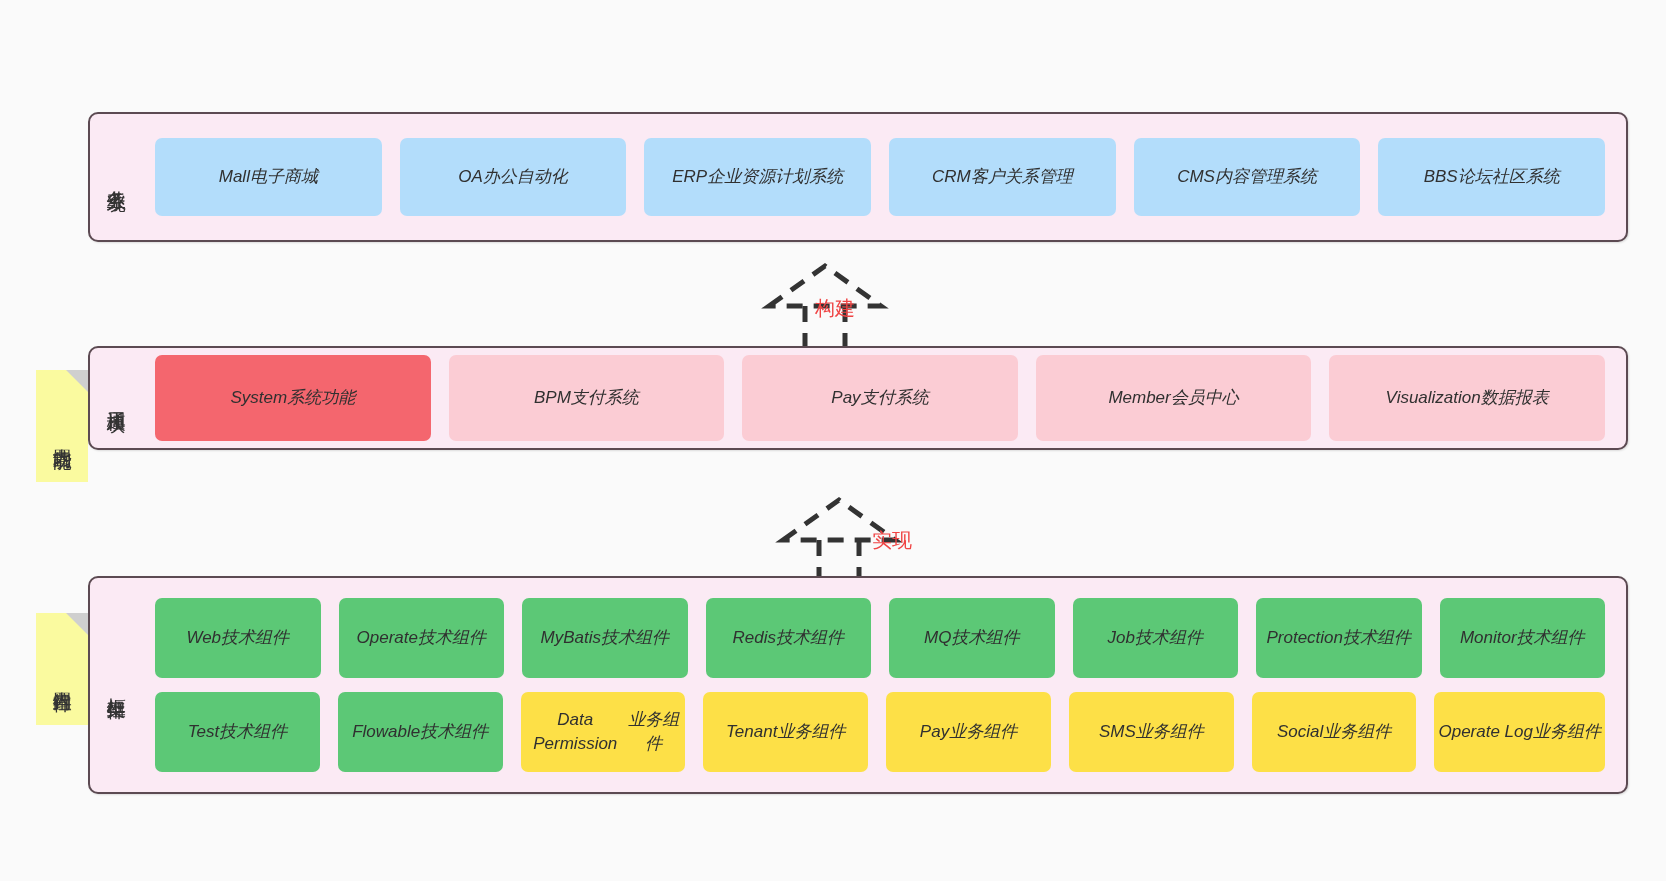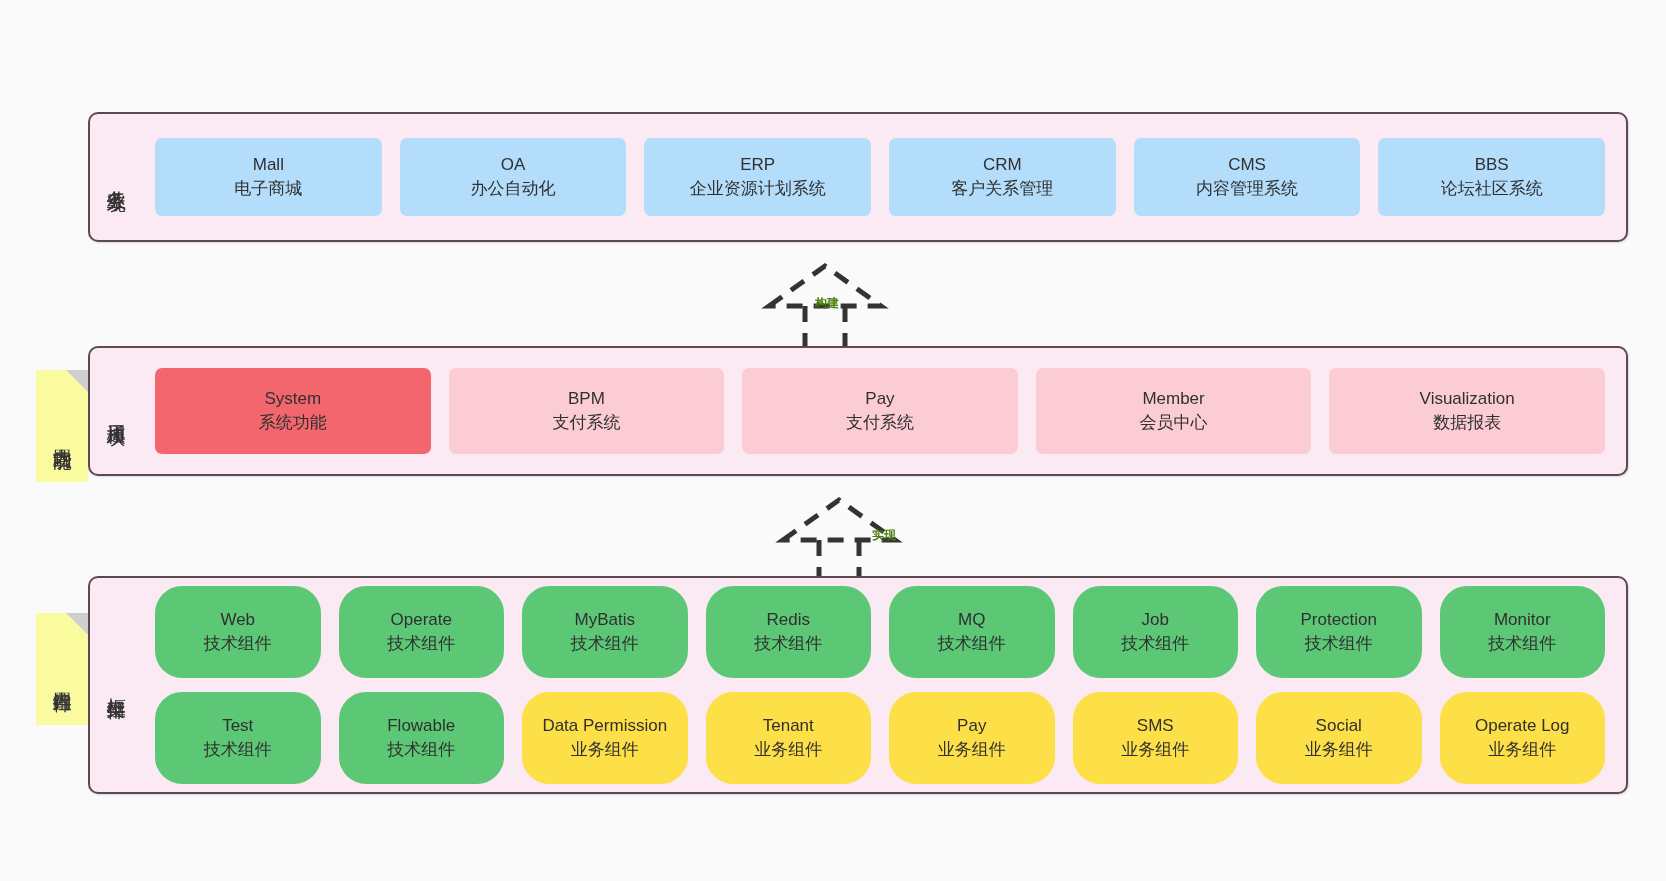--- a/index.html
+++ b/index.html
@@ -71,36 +71,37 @@
     width: 100%;
     gap: 0;
   }
 
   
   .card {
     flex: 1 1 0;
     margin: 0 9px;
     border-radius: 7px;
     display: flex;
-    flex-direction: column;
+    flex-direction: row;
     align-items: center;
     justify-content: center;
     text-align: center;
     font-size: 17px;
     line-height: 1.42;
     color: #303030;
     box-sizing: border-box;
     padding: 6px 4px;
+    font-style: italic;
   }
   .card .ln { display: block; white-space: nowrap; }
   .card.wrap .ln { white-space: normal; }
 
   .biz-row .card { height: 78px; }
   .mod-row .card { height: 86px; }
-  .fw-row  .card { height: 92px; border-radius: 27px; }
+  .fw-row  .card { height: 80px; }
 
   
   .c-blue      { background: #b3ddfb; }
   .c-red       { background: #f4666e; }
   .c-pink      { background: #fbccd4; align-items: center; }
   .c-green     { background: #5cc876; }
   .c-lgreen    { background: #fde047; }
 
   
   .note {
@@ -132,26 +133,25 @@
   }
 
   
   .gen-arrow {
     position: absolute;
     pointer-events: none;
   }
   .gen-arrow svg { display: block; }
   .gen-label {
     position: absolute;
-    font-size: 12px;
-    color: #4d7c0f;
+    font-size: 20px;
+    color: #ef4444;
     background: transparent;
     white-space: nowrap;
     user-select: none;
-    font-weight: bold;
   }
 </style>
 </head>
 <body>
 
 <div id="canvas">
 
   <div class="band" id="band-business" style="left:88px; top:112px; width:1540px; height:130px;">
     <div class="band-title">业务系统</div>
     <div class="band-body">
@@ -199,21 +199,21 @@
       <path d="M 52 48 L 52 90 M 92 48 L 92 90" fill="none" stroke="#333333" stroke-width="5" stroke-dasharray="16,11"></path>
     </svg>
   </div>
   <div class="gen-label" style="left:815px; top:295px;">构建</div>
 
   <div class="note" style="left:36px; top:370px; height:112px;">
     <span class="fold"></span>
     <span>内置功能</span>
   </div>
 
-  <div class="band" id="band-modules" style="left:88px; top:346px; width:1540px; height:130px;">
+  <div class="band" id="band-modules" style="left:88px; top:346px; width:1540px; height:104px;">
     <div class="band-title">通用模块</div>
     <div class="band-body">
       <div class="row mod-row">
 
         <div class="card c-red">
           <span class="ln">System</span>
           <span class="ln">系统功能</span>
         </div>
 
 

